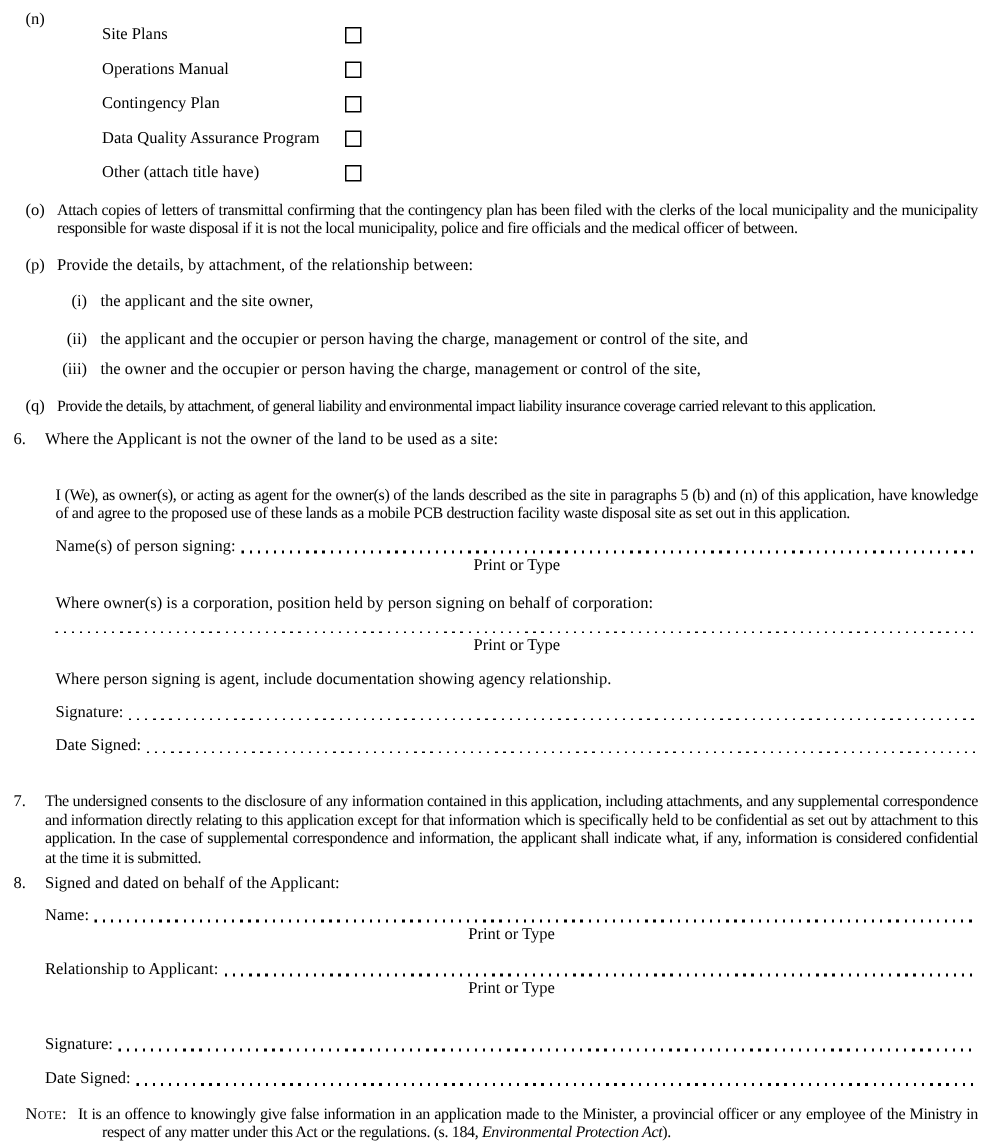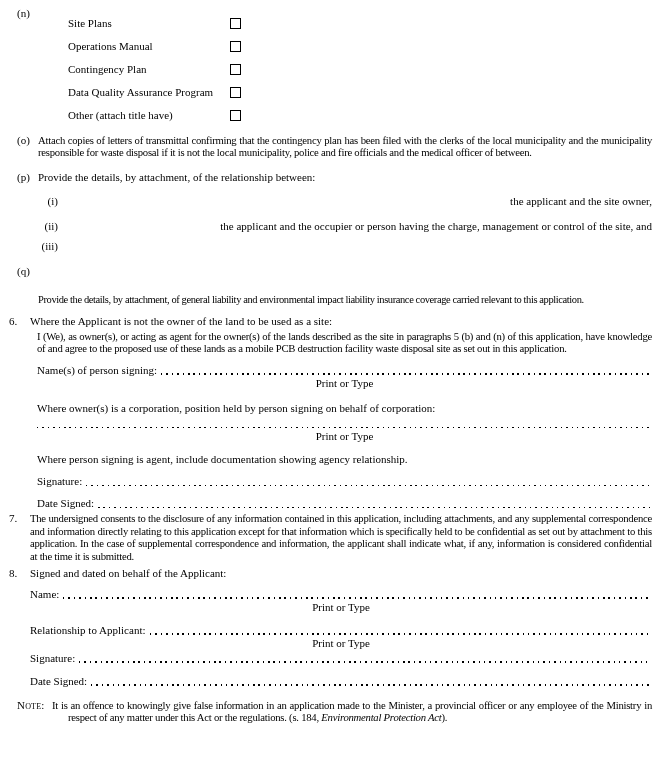--- a/index.html
+++ b/index.html
@@ -11,43 +11,43 @@
     overflow:hidden;
   }
   .lsec{display:flex;margin-left:8px;}
   .llabel{width:21px;flex:none;line-height:13px;}
   .lbody{flex:1;min-width:0;}
   .nsec{display:flex;}
   .nlabel{width:21px;flex:none;line-height:13px;}
   .nbody{flex:1;min-width:0;}
   .line{line-height:13px;}
   .para{text-align:justify;line-height:12.4px;font-size:10.7px;letter-spacing:-0.25px;}
-  .tight{font-size:10.5px;letter-spacing:-0.4px;white-space:nowrap;overflow:hidden;line-height:13px;margin-top:28px;}
+  .tight{font-size:10.5px;letter-spacing:-0.4px;white-space:nowrap;overflow:hidden;line-height:13px;}
   .cbrow{display:flex;margin-left:30px;margin-top:10px;align-items:center;line-height:13px;font-family:Liberation Serif, serif;}
   .cblabel{width:162px;flex:none;}
   .checkbox{width:9px;height:9px;border:1.5px solid #000;flex:none;background:#fff;}
   .subrow{display:flex;margin-top:11px;}
   .subnum{width:20px;flex:none;text-align:right;margin-right:9px;line-height:13px;}
-  .subtext{flex:1;min-width:0;line-height:12.6px;text-align:right;}
+  .subtext{flex:1;min-width:0;line-height:12.6px;}
   .frow{display:flex;line-height:13px;}
   .flabel{flex:none;white-space:nowrap;}
   .leader{
     flex:1;height:1.8px;align-self:flex-end;
     margin:0 2px 2px 4px;
     background:repeating-linear-gradient(90deg,#000 0 1.5px,transparent 1.5px 5.4px);
   }
   .leader.full{margin-left:0;}
   .hint{text-align:center;line-height:13px;}
   .sec6-ind{margin-left:7px;}
   .notewrap{display:flex;margin-left:8px;margin-top:11px;}
   .notelabel{width:35px;flex:none;font-variant:small-caps;letter-spacing:0.2px;line-height:12.4px;}
   .notetext{flex:1;min-width:0;padding-left:16px;text-indent:-16px;}
   .italic{font-style:italic;}
   
-  .mt12{margin-top:12px;} .mt11{margin-top:2px;} .mt10{margin-top:10px;}
+  .mt12{margin-top:12px;} .mt11{margin-top:24px;} .mt10{margin-top:10px;}
   .mt9{margin-top:9px;} .mt8{margin-top:8px;} .mt7{margin-top:7px;} .mt5{margin-top:5px;}
 </style>
 </head>
 <body>
 
 <div class="page">
 
   <div class="lsec">
     <span class="llabel">(n)</span>
     <div class="lbody">
@@ -87,20 +87,21 @@
         <span class="subnum">(i)</span>
         <div class="subtext">the applicant and the site owner,</div>
       </div>
       <div class="subrow mt12">
         <span class="subnum">(ii)</span>
         <div class="subtext">the applicant and the occupier or person having the charge, management or control of the site, and</div>
       </div>
       <div class="subrow mt7">
         <span class="subnum">(iii)</span>
         <div class="subtext">
+          <div>the owner and the occupier or person having the charge, management or control of the site,</div>
         </div>
       </div>
     </div>
   </div>
 
   <div class="lsec mt12">
     <span class="llabel">(q)</span>
     <div class="lbody tight">Provide the details, by attachment, of general liability and environmental impact liability insurance coverage carried relevant to this application.</div>
   </div>
 

